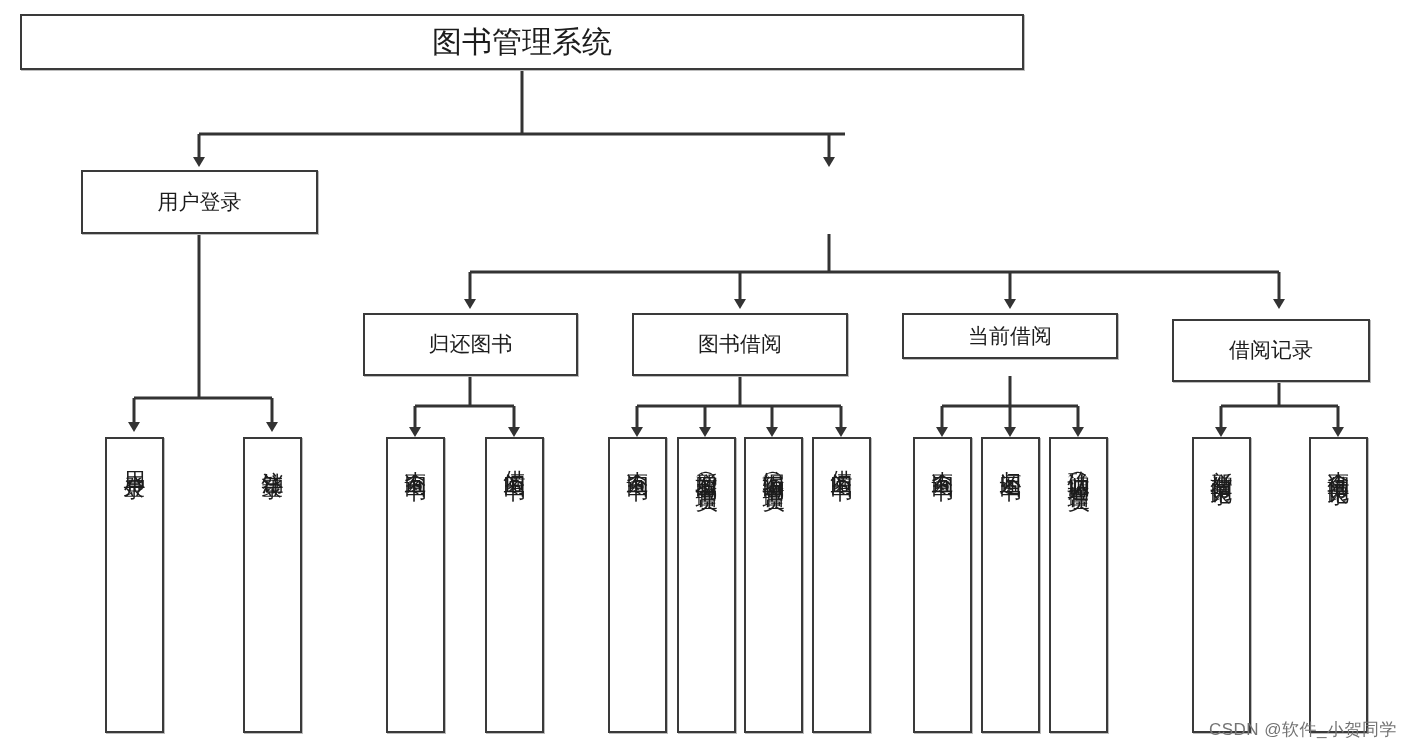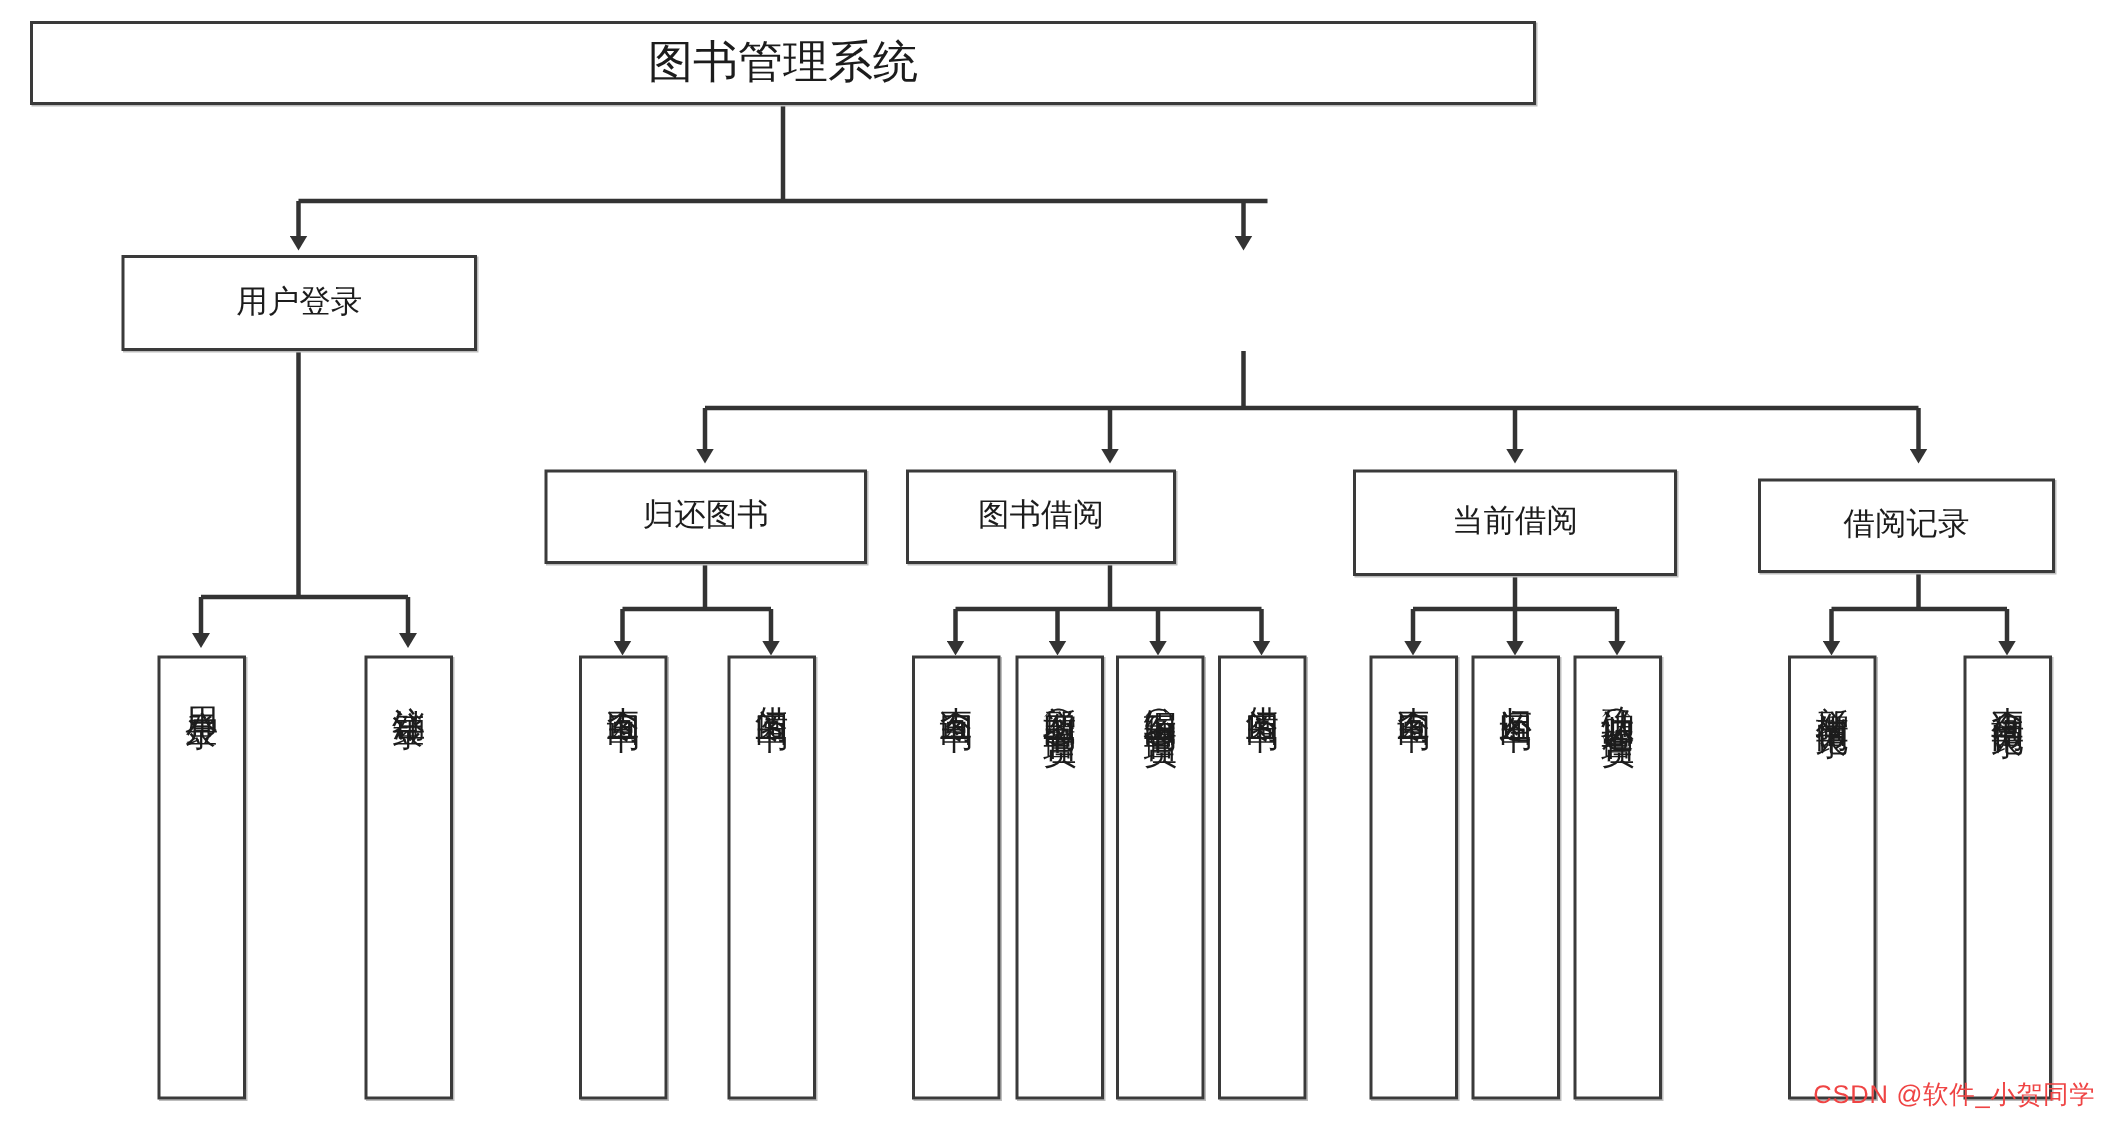--- a/index.html
+++ b/index.html
@@ -58,21 +58,21 @@
     line-height: 1;
   }
   .node.root .label {
     font-size: 30px;
   }
   #watermark {
     position: absolute;
     right: 8px;
     bottom: 6px;
     font-size: 17px;
-    color: #ef4444;
+    color: #737373;
     letter-spacing: 0.5px;
     z-index: 5;
     white-space: nowrap;
     margin-left: 17px;
   }
 </style>
 </head>
 <body>
 
 <div id="canvas">
@@ -132,24 +132,24 @@
     <span class="label">图书管理系统</span>
   </div>
 
   <div class="node horiz" style="left:81px; top:170px; width:237px; height:64px;">
     <span class="label">用户登录</span>
   </div>
 
   <div class="node horiz" style="left:363px; top:313px; width:215px; height:63px;">
     <span class="label">归还图书</span>
   </div>
-  <div class="node horiz" style="left:604px; top:313px; width:180px; height:63px;">
+  <div class="node horiz" style="left:632px; top:313px; width:216px; height:63px;">
     <span class="label">图书借阅</span>
   </div>
-  <div class="node horiz" style="left:902px; top:313px; width:216px; height:71px;">
+  <div class="node horiz" style="left:902px; top:313px; width:216px; height:46px;">
     <span class="label">当前借阅</span>
   </div>
   <div class="node horiz" style="left:1172px; top:319px; width:198px; height:63px;">
     <span class="label">借阅记录</span>
   </div>
 
   <div class="node vert" style="left:105px; top:437px; width:59px; height:296px;">
     <span class="label">用户登录</span>
   </div>
   <div class="node vert" style="left:243px; top:437px; width:59px; height:296px;">

